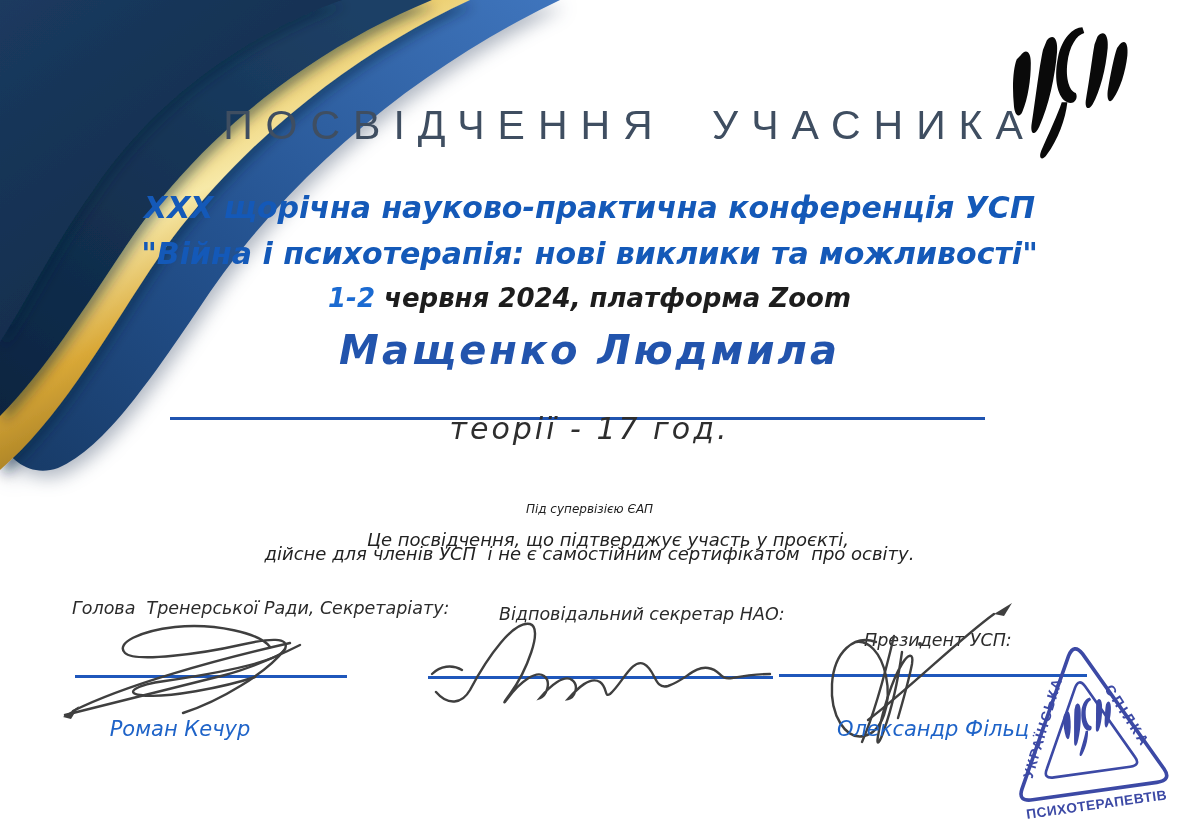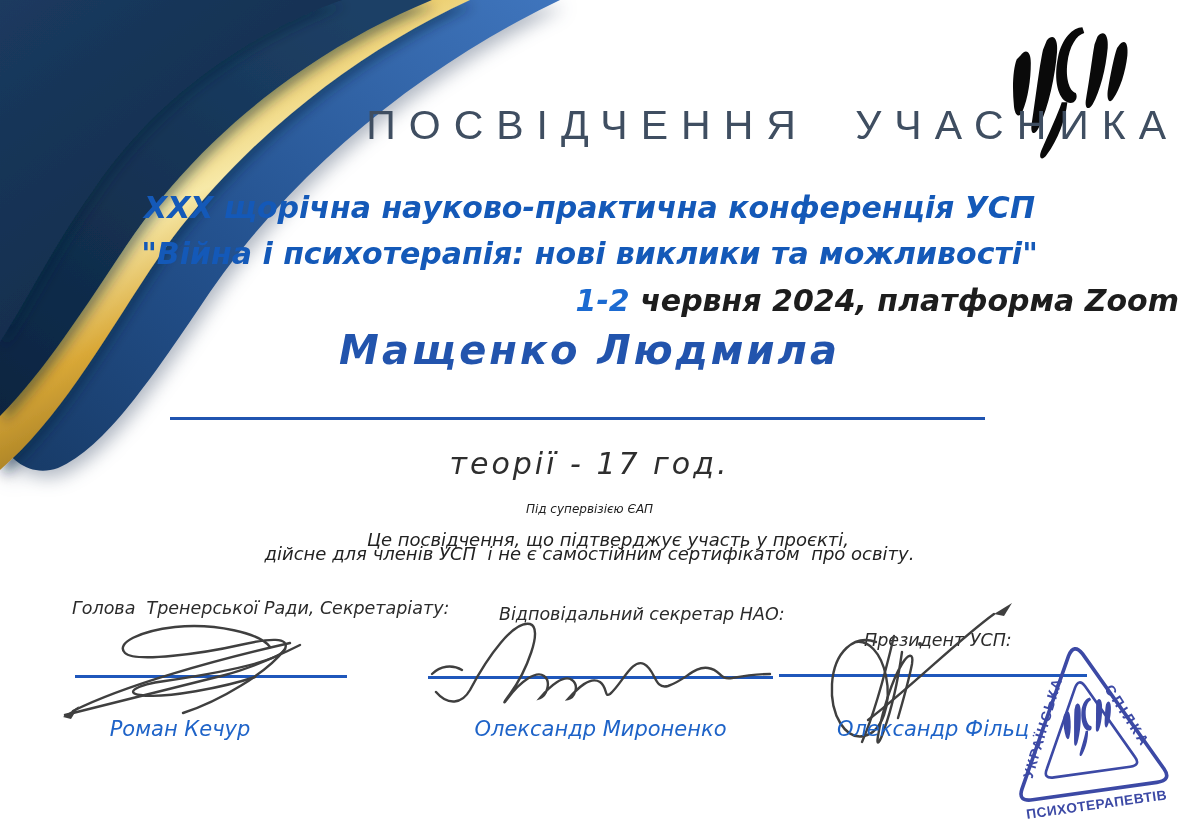--- a/index.html
+++ b/index.html
@@ -8,32 +8,32 @@
     background:#ffffff;font-family:"DejaVu Sans",sans-serif;
   }
   .abs{position:absolute;}
   .center-line{left:0;right:0;text-align:center;}
   
   .corner-svg{left:0;top:0;filter:drop-shadow(5px 7px 9px rgba(30,50,80,.35));}
   
   .logo-svg{left:988px;top:16px;color:#0a0a0a;}
   
   .title{
-    top:102px;left:80px;right:0;text-align:right;
+    top:102px;left:80px;right:0;text-align:center;
     font-family:"Liberation Sans",sans-serif;
     font-size:41px;letter-spacing:13px;word-spacing:22px;
     color:#3f4e61;font-weight:400;
   }
   .conf1{top:190px;font-size:30px;font-weight:bold;font-style:italic;color:#1459b8;}
   .conf2{top:236px;font-size:30px;font-weight:bold;font-style:italic;color:#1459b8;}
-  .dateline{top:283px;font-size:30px;font-style:italic;color:#1d1d1d;font-weight:bold;text-align:right;}
+  .dateline{top:283px;font-size:26px;font-style:italic;color:#1d1d1d;font-weight:bold;}
   .date-hl{color:#1b6ad1;}
   .bigname{top:327px;font-size:40px;font-weight:bold;font-style:italic;color:#2254ad;letter-spacing:3px;}
   .name-rule{left:170px;top:417px;width:815px;height:3px;background:#2054b0;}
-  .hours{top:446px;font-size:30px;font-style:italic;color:#2e2e2e;letter-spacing:3px;}
+  .hours{top:411px;font-size:30px;font-style:italic;color:#2e2e2e;letter-spacing:3px;}
   .supervision{top:502px;font-size:12px;font-style:italic;color:#222;}
   .note1{top:529px;font-size:18px;font-style:italic;color:#222;margin-left:37px;}
   .note2{top:543px;font-size:18px;font-style:italic;color:#222;}
   .keep-ws{white-space:pre;}
   .role{font-size:17.5px;font-style:italic;color:#2b2b2b;white-space:pre;margin-left:44px;}
   .role1{left:28px;top:598px;}
   .role2{left:455px;top:604px;}
   .role3{left:820px;top:630px;text-align:center;}
   .sig-line{height:3px;background:#1f57bb;}
   .sig-line1{left:75px;top:675px;width:272px;}
@@ -148,21 +148,20 @@
   <svg class="abs sig-svg sig3" width="230" height="155" viewBox="0 0 230 155" fill="none" stroke="currentColor" stroke-width="2.4" stroke-linecap="round" aria-hidden="true">
     <path d="M78,44 C56,36 36,54 34,86 C32,118 48,142 66,138 C84,134 94,106 88,78 C83,54 70,42 58,44"></path>
     <path d="M96,38 C88,72 78,112 64,144"></path>
     <path d="M104,54 C100,82 94,110 86,132 C82,144 78,150 80,138 C84,114 94,82 104,66 C110,56 116,54 114,66 C110,86 104,106 100,120"></path>
     <path d="M70,122 C110,92 160,42 196,16"></path>
     <path d="M196,16 L214,5 L206,18 Z" fill="currentColor" stroke="none"></path>
     <circle cx="122" cy="46" r="2" fill="currentColor" stroke="none"></circle>
   </svg>
 
   <div class="abs sig-name sig-name1">Роман Кечур</div>
-  <div class="abs sig-name sig-name2">Олександр Мироненко</div>
   <div class="abs sig-name sig-name3">Олександр Фільц</div>
 
   <svg class="abs stamp-svg" width="182" height="182" viewBox="0 0 180 180" aria-hidden="true">
     <defs>
       <path id="stampLeft" d="M22,150 L82,20"></path>
       <path id="stampRight" d="M98,20 L158,150"></path>
       <path id="stampBottom" d="M16,170 L164,170"></path>
     </defs>
     <path d="M83,16 Q90,4 97,16 L161,140 Q167,152 152,152 L28,152 Q13,152 19,140 Z" fill="none" stroke="#3c49a5" stroke-width="3.6"></path>
     <path d="M85,48 Q90,39 95,48 L134,124 Q139,133 128,133 L52,133 Q41,133 46,124 Z" fill="none" stroke="#3c49a5" stroke-width="2.6"></path>

